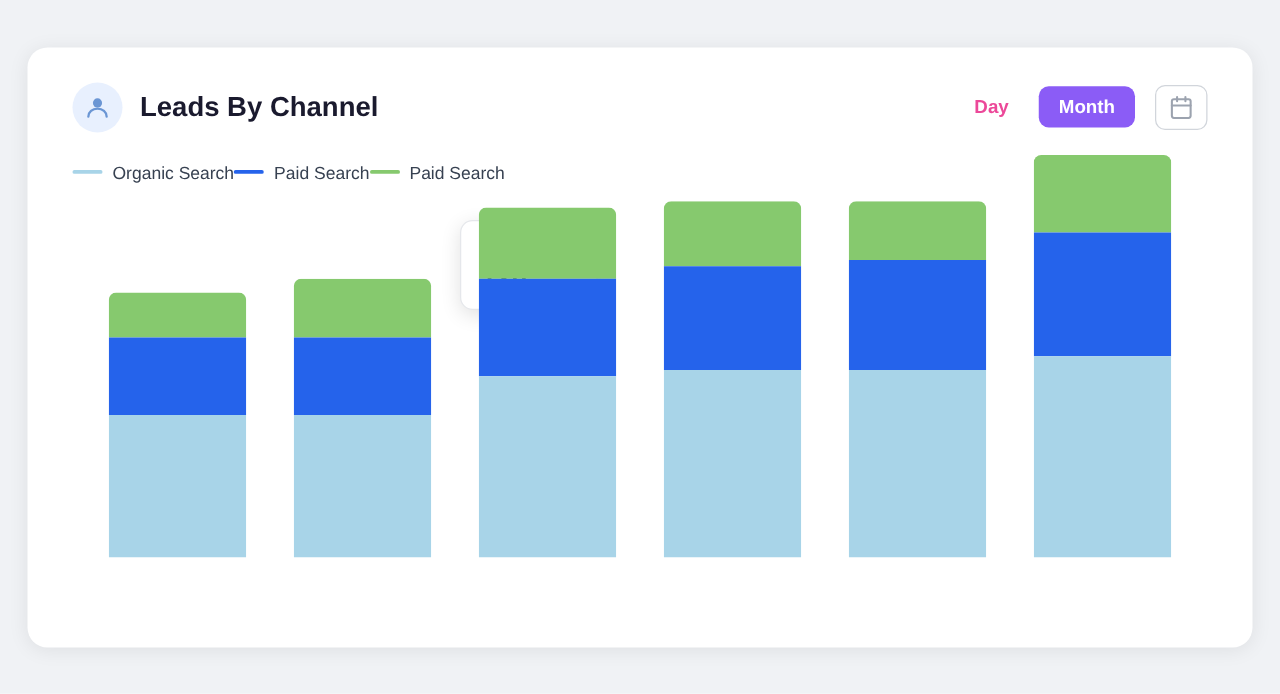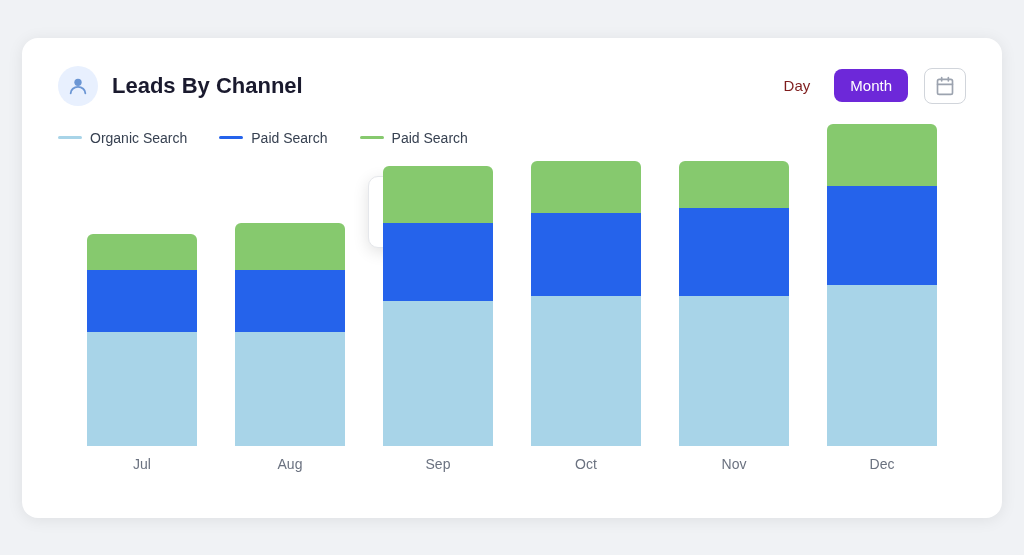--- a/index.html
+++ b/index.html
@@ -48,43 +48,42 @@
       display: flex;
       align-items: center;
       gap: 8px;
     }
     .time-btn {
       background: none;
       border: none;
       padding: 8px 16px;
       border-radius: 8px;
       font-size: 15px;
-      color: #7f1d1d;
+      color: #ec4899;
       cursor: pointer;
-      font-weight: 400;
+      font-weight: 700;
     }
     .time-btn.active {
-      background: #6d28d9;
+      background: #8b5cf6;
       color: #fff;
-      font-weight: 400;
+      font-weight: 700;
     }
     .calendar-btn {
       background: none;
       border: 1.5px solid #d1d5db;
       border-radius: 8px;
       padding: 7px 10px;
       cursor: pointer;
       display: flex;
       align-items: center;
       justify-content: center;
       margin-left: 8px;
     }
     .legend {
       display: flex;
-      gap: 32px;
       margin-bottom: 20px;
       align-items: center;
     }
     .legend-item {
       display: flex;
       align-items: center;
       gap: 8px;
       font-size: 14px;
       color: #374151;
       font-weight: 500;
@@ -274,22 +273,14 @@
           </div>
         </div>
         <div class="bar-group">
           <div class="bar" style="height: 322px;">
             <div class="bar-segment paid-search" style="height: 62px;"></div>
             <div class="bar-segment paid-social" style="height: 99px;"></div>
             <div class="bar-segment organic" style="height: 161px;"></div>
           </div>
         </div>
       </div>
-    <div class="x-labels" id="x-labels">
-    <div class="x-label">Jul</div>
-        <div class="x-label">Aug</div>
-        <div class="x-label">Sep</div>
-        <div class="x-label">Oct</div>
-        <div class="x-label">Nov</div>
-        <div class="x-label">Dec</div>
-      </div>
   </div>
 </div>
 
 </body></html>

